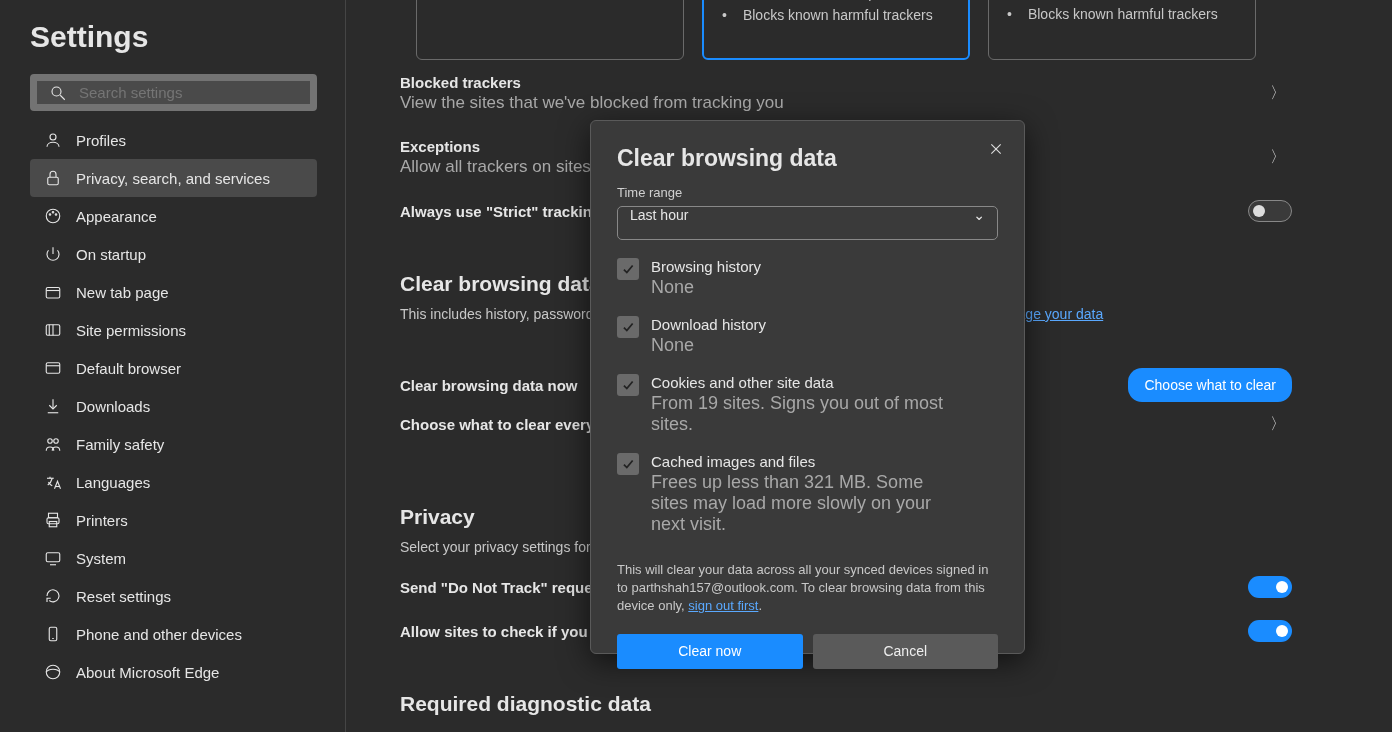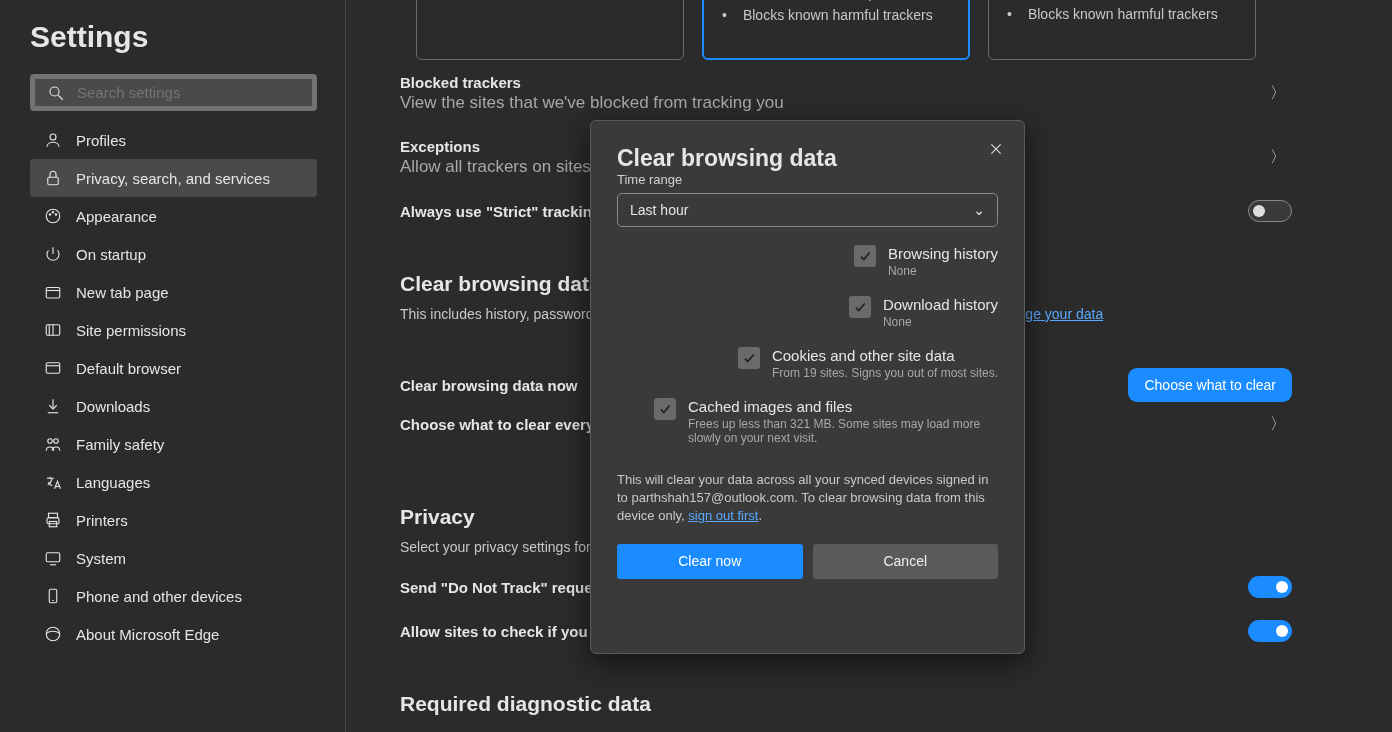--- a/index.html
+++ b/index.html
@@ -16,21 +16,21 @@
 .sidebar {
   position: absolute;
   left: 0; top: 0;
   width: 345px; height: 620px;
   padding: 20px 0 0 30px;
 }
 .settings-title { font-size: 30px; font-weight: 600; margin-bottom: 20px; }
 .search-wrap {
   width: 287px; height: 37px;
   background: #4a4a4a;
-  border: 5px solid #737373;
+  border: 7px solid #737373;
   border-radius: 4px;
   display: flex; align-items: center;
   padding: 0 12px; gap: 12px;
   margin-bottom: 10px;
 }
 .search-wrap input {
   background: transparent; border: none; outline: none;
   color: #e6e6e6; font-size: 15px; flex: 1;
 }
 .nav { width: 287px; }
@@ -89,21 +89,21 @@
   content: ""; position: absolute; width: 12px; height: 12px;
   background: #fff; border-radius: 50%; right: 4px; top: 5px;
 }
 
 .h2 { font-size: 21px; font-weight: 600; }
 .desc { font-size: 14px; color: #c8c8c8; margin-top: 10px; }
 .link { color: #5aa9ff; text-decoration: underline; cursor:pointer; }
 
 .btn-primary {
   background: #1a8cff; color: #fff;
-  border: none; border-radius: 9px;
+  border: none; border-radius: 14px;
   padding: 9px 16px; font-size: 14px; cursor: pointer;
 }
 
 #sec-blocked { top: 74px; }
 #sec-exc     { top: 138px; }
 #sec-strict  { top: 200px; }
 #sec-cbd     { top: 272px; }
 #sec-cbdnow  { top: 368px; }
 #sec-choose  { top: 414px; }
 #sec-privacy { top: 484px; margin-top: 21px; }
@@ -120,41 +120,41 @@
   border-radius: 6px;
   box-shadow: 0 8px 30px rgba(0,0,0,.6);
   padding: 24px 26px;
 }
 .dlg-title { font-size: 23px; font-weight: 600; }
 .dlg-close {
   position: absolute; right: 14px; top: 14px;
   width: 28px; height: 28px; display:flex; align-items:center; justify-content:center;
   cursor:pointer; color:#ddd; font-size:14px;
 }
-.dlg-label { font-size: 13px; margin-top: 0; color: #d0d0d0; }
+.dlg-label { font-size: 13px; margin-top: 13px; color: #d0d0d0; }
 .dlg-select {
   margin-top: 6px; width: 100%; height: 34px;
   background: #3a3a3a; border: 1px solid #888; border-radius: 5px;
   color: #e6e6e6; padding: 0 12px; font-size: 14px;
-  display:flex; align-items:center; justify-content:space-between;
+  display:flex; align-items:flex-start; justify-content:space-between;
   cursor:pointer;
 }
 .chk-list {
   margin-top: 18px; position: relative;
   overflow-y: auto;
 }
-.chk-row { display:flex; gap: 12px; margin-bottom: 18px; justify-content: flex-end; }
+.chk-row { display:flex; gap: 12px; margin-bottom: 18px; }
 .chk {
   width: 22px; height: 22px; border-radius: 3px;
   background: #6a6a6a; display:flex; align-items:center; justify-content:center;
   flex-shrink: 0; cursor:pointer;
 }
 .chk svg { width: 14px; height: 14px; stroke:#222; stroke-width:3; fill:none; }
 .chk-txt .t { font-size: 15px; font-weight: 500; }
-.chk-txt .s { font-size: 12px; color: #a8a8a8; margin-top: 2px; max-width: 310px; }
+.chk-txt .s { font-size: 18px; color: #a8a8a8; margin-top: 2px; max-width: 310px; }
 .dlg-note { font-size: 13px; color:#c8c8c8; margin-top: 8px; line-height: 1.4; }
 .dlg-btns { display:flex; gap: 10px; margin-top: 18px; }
 .dlg-btns button {
   flex:1; height: 35px; border-radius: 3px; font-size: 14px; cursor:pointer; border:none;
 }
 .b-primary { background:#1a8cff; color:#fff; }
 .b-sec { background:#5a5a5a; color:#eee; }
 </style>
 </head>
 <body>
@@ -286,20 +286,29 @@
           <svg viewBox="0 0 24 24">
             <rect x="3" y="5" width="18" height="12" rx="2"></rect>
             <line x1="8" y1="21" x2="16" y2="21"></line>
           </svg>
         </span>
         <span>System</span>
       </div>
       <div class="nav-item">
         <span class="icn">
           <svg viewBox="0 0 24 24">
+            <path d="M4 12a8 8 0 1 1 3 6"></path>
+            <path d="M4 20v-5h5"></path>
+          </svg>
+        </span>
+        <span>Reset settings</span>
+      </div>
+      <div class="nav-item">
+        <span class="icn">
+          <svg viewBox="0 0 24 24">
             <rect x="7" y="3" width="10" height="18" rx="2"></rect>
             <line x1="11" y1="18" x2="13" y2="18"></line>
           </svg>
         </span>
         <span>Phone and other devices</span>
       </div>
       <div class="nav-item">
         <span class="icn">
           <svg viewBox="0 0 24 24">
             <circle cx="12" cy="12" r="9"></circle>

